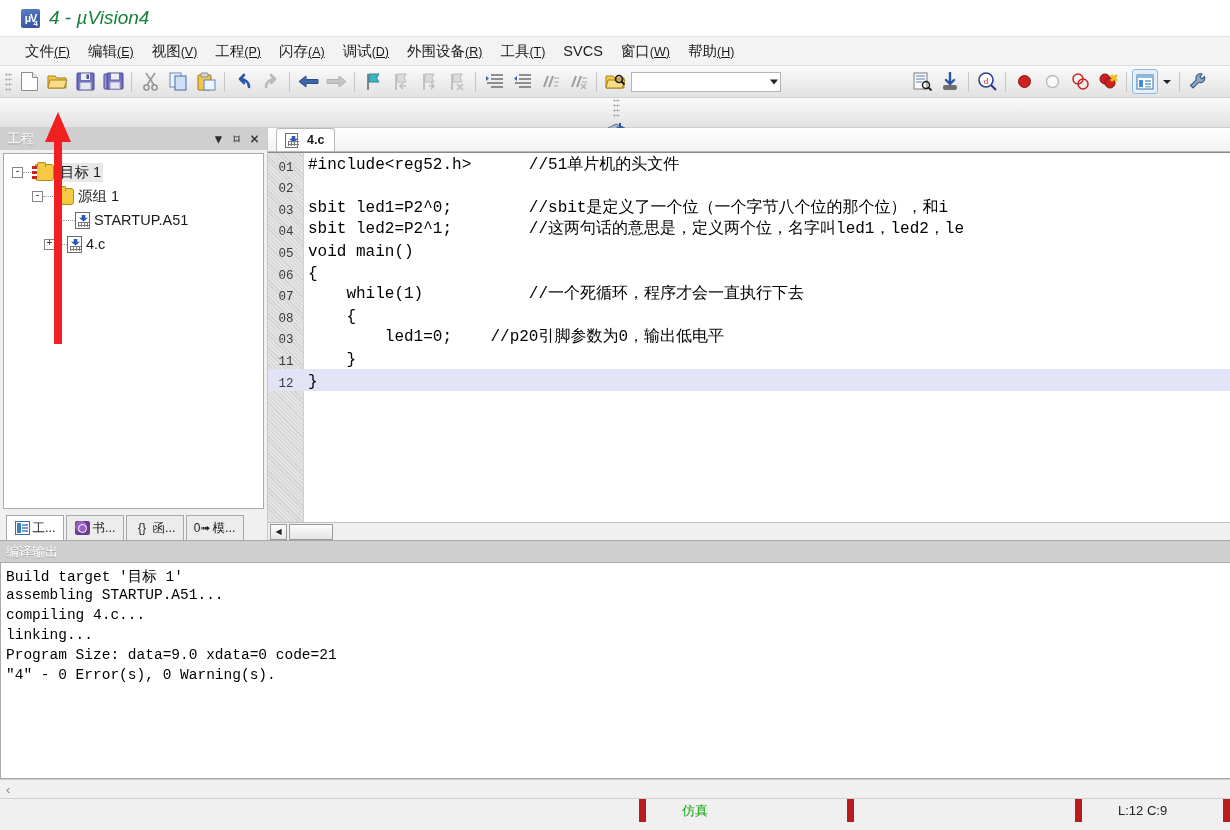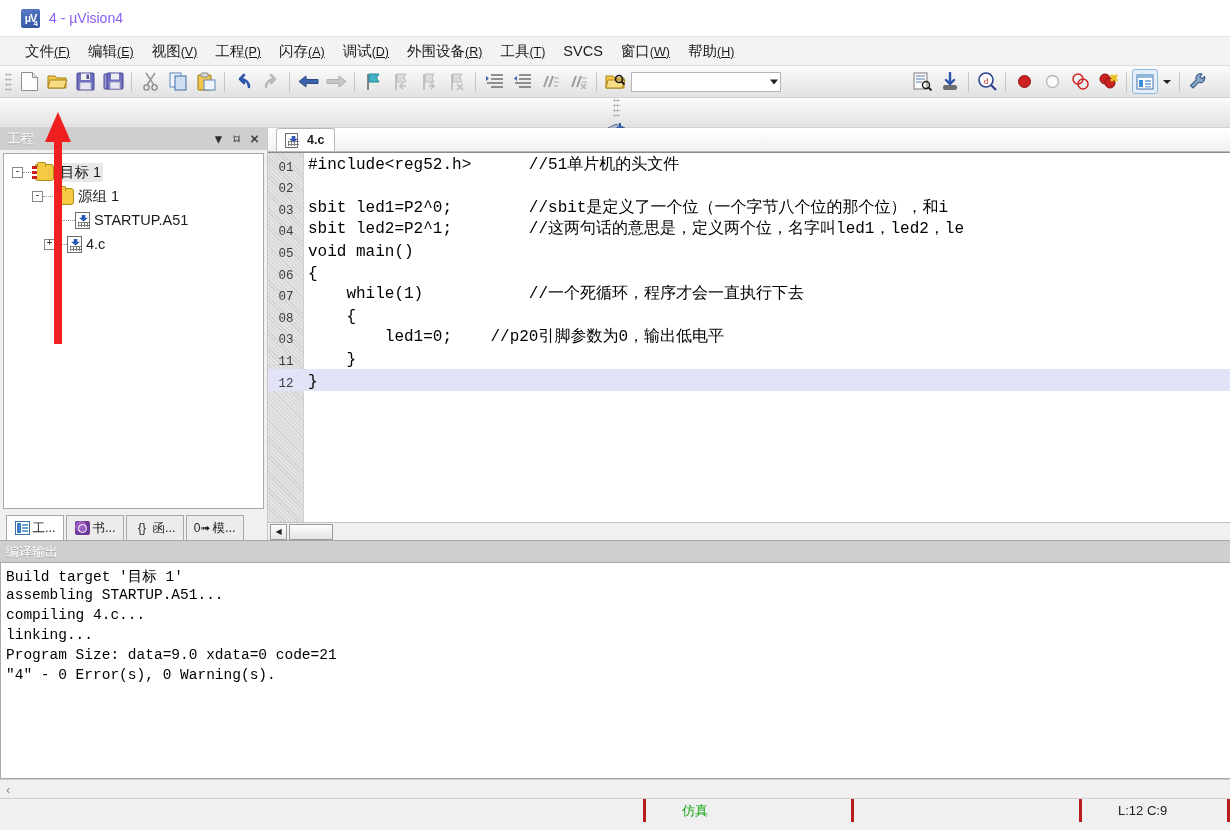--- a/index.html
+++ b/index.html
@@ -21,21 +21,21 @@
     width: 19px; height: 19px; border-radius: 2px;
     background: linear-gradient(160deg,#5b7fc7 0%,#2f4f9e 100%);
     color: #fff; font-size: 10px; font-weight: bold;
     display: flex; align-items: center; justify-content: center;
     position: relative; flex: 0 0 auto;
   }
   .app-icon span.m { font-size: 11px; line-height: 1; letter-spacing: -1px; }
   .app-icon .four {
     position: absolute; right: 2px; bottom: 0px; font-size: 8px; line-height: 1;
   }
-  .title-text { margin-left: 9px; font-size: 14px; color: #8b5cf6; }
+  .title-text { margin-left: 9px; font-size: 19px; color: #15803d; font-style: italic; }
 
   
   .menubar {
     height: 29px; background: #f3f3f3;
     display: flex; align-items: center; padding-left: 16px;
     border-bottom: 1px solid #dcdcdc;
   }
   .menu-item {
     font-size: 14.5px; color: #1a1a1a; padding: 3px 9px; cursor: default;
     white-space: nowrap;
@@ -222,21 +222,21 @@
     border-top: 1px solid #cccccc; padding-left: 6px;
   }
   .out-hscroll .arrow { color: #8a8a8a; font-size: 13px; }
 
   
   .statusbar {
     height: 24px; background: #f0f0f0; border-top: 1px solid #cfcfcf;
     display: flex; align-items: center; font-size: 13px; color: #222;
   }
   .sb-cell { height: 100%; display: flex; align-items: center; padding: 0 8px;
-             border-right: 3px solid #b91c1c; margin-left: 28px; }
+             border-right: 7px solid #b91c1c; margin-left: 28px; }
   .sb-grow { flex: 1 1 auto; }
   .sb-sim { color: #11a511; width: 180px; }
   .sb-pos { width: 120px; }
 
   
   .red-arrow { position: absolute; left: 40px; top: 112px; width: 36px; height: 232px; z-index: 40; }
 </style>
 </head>
 <body>
 

